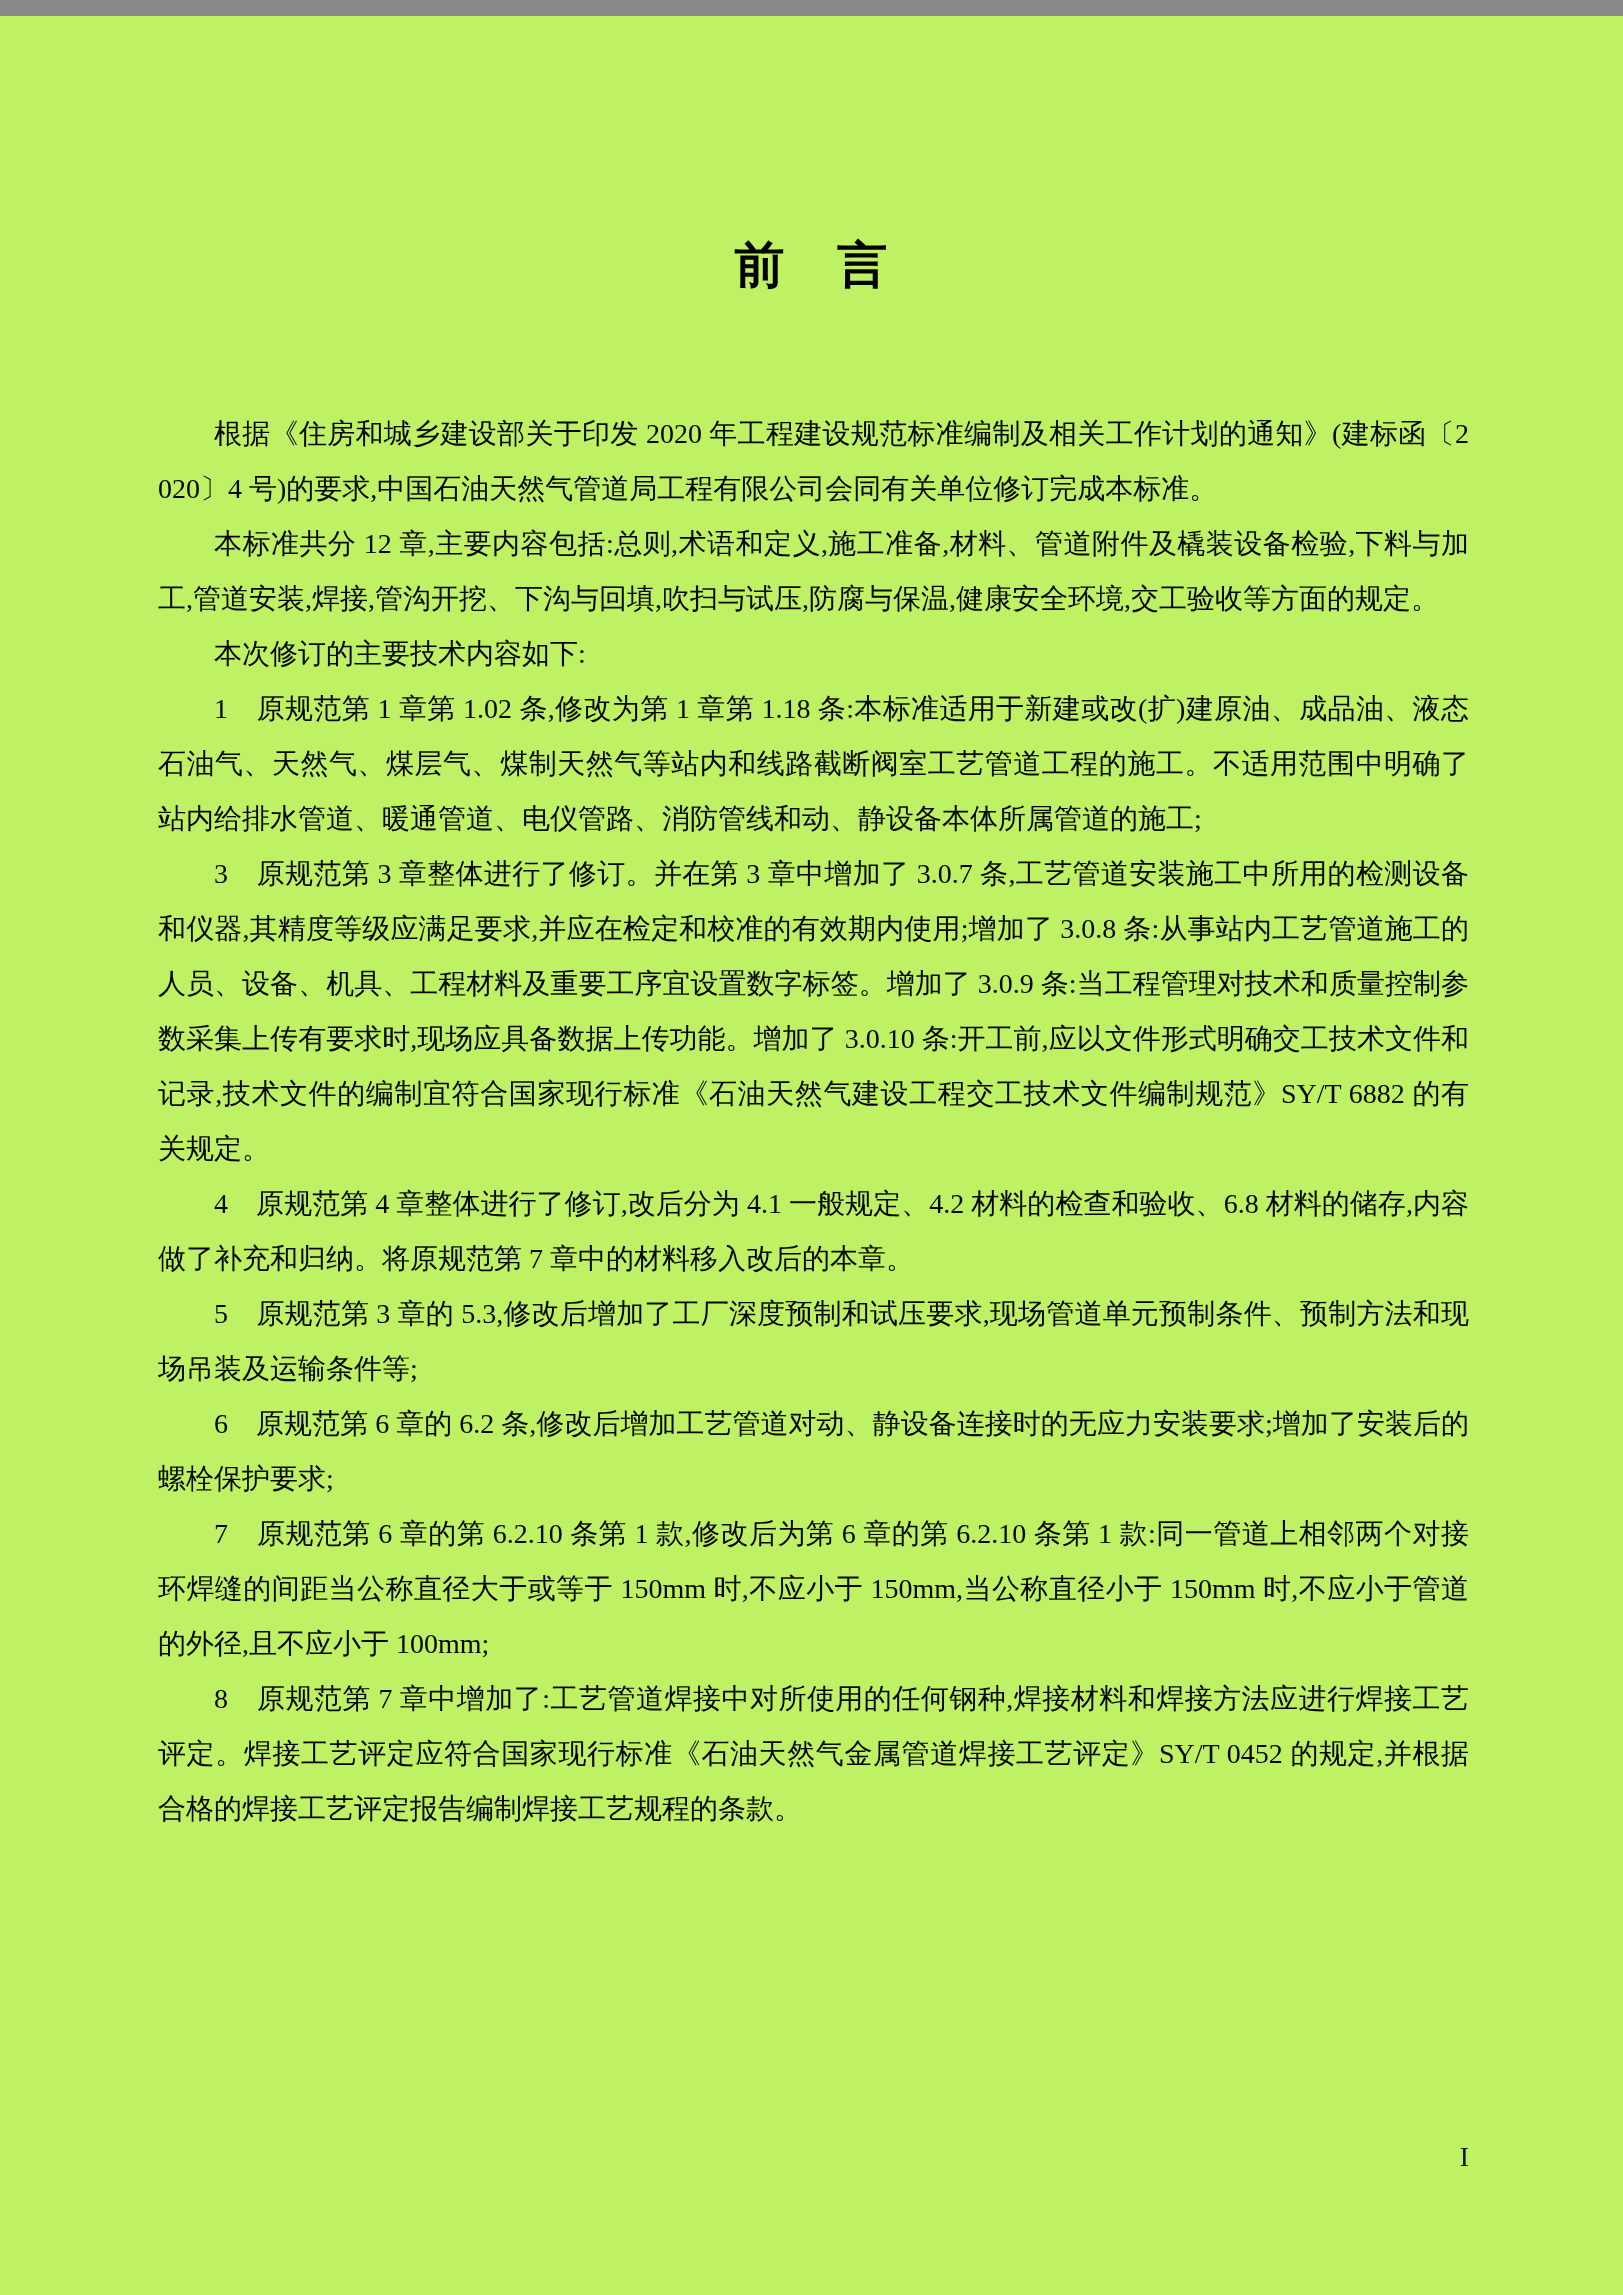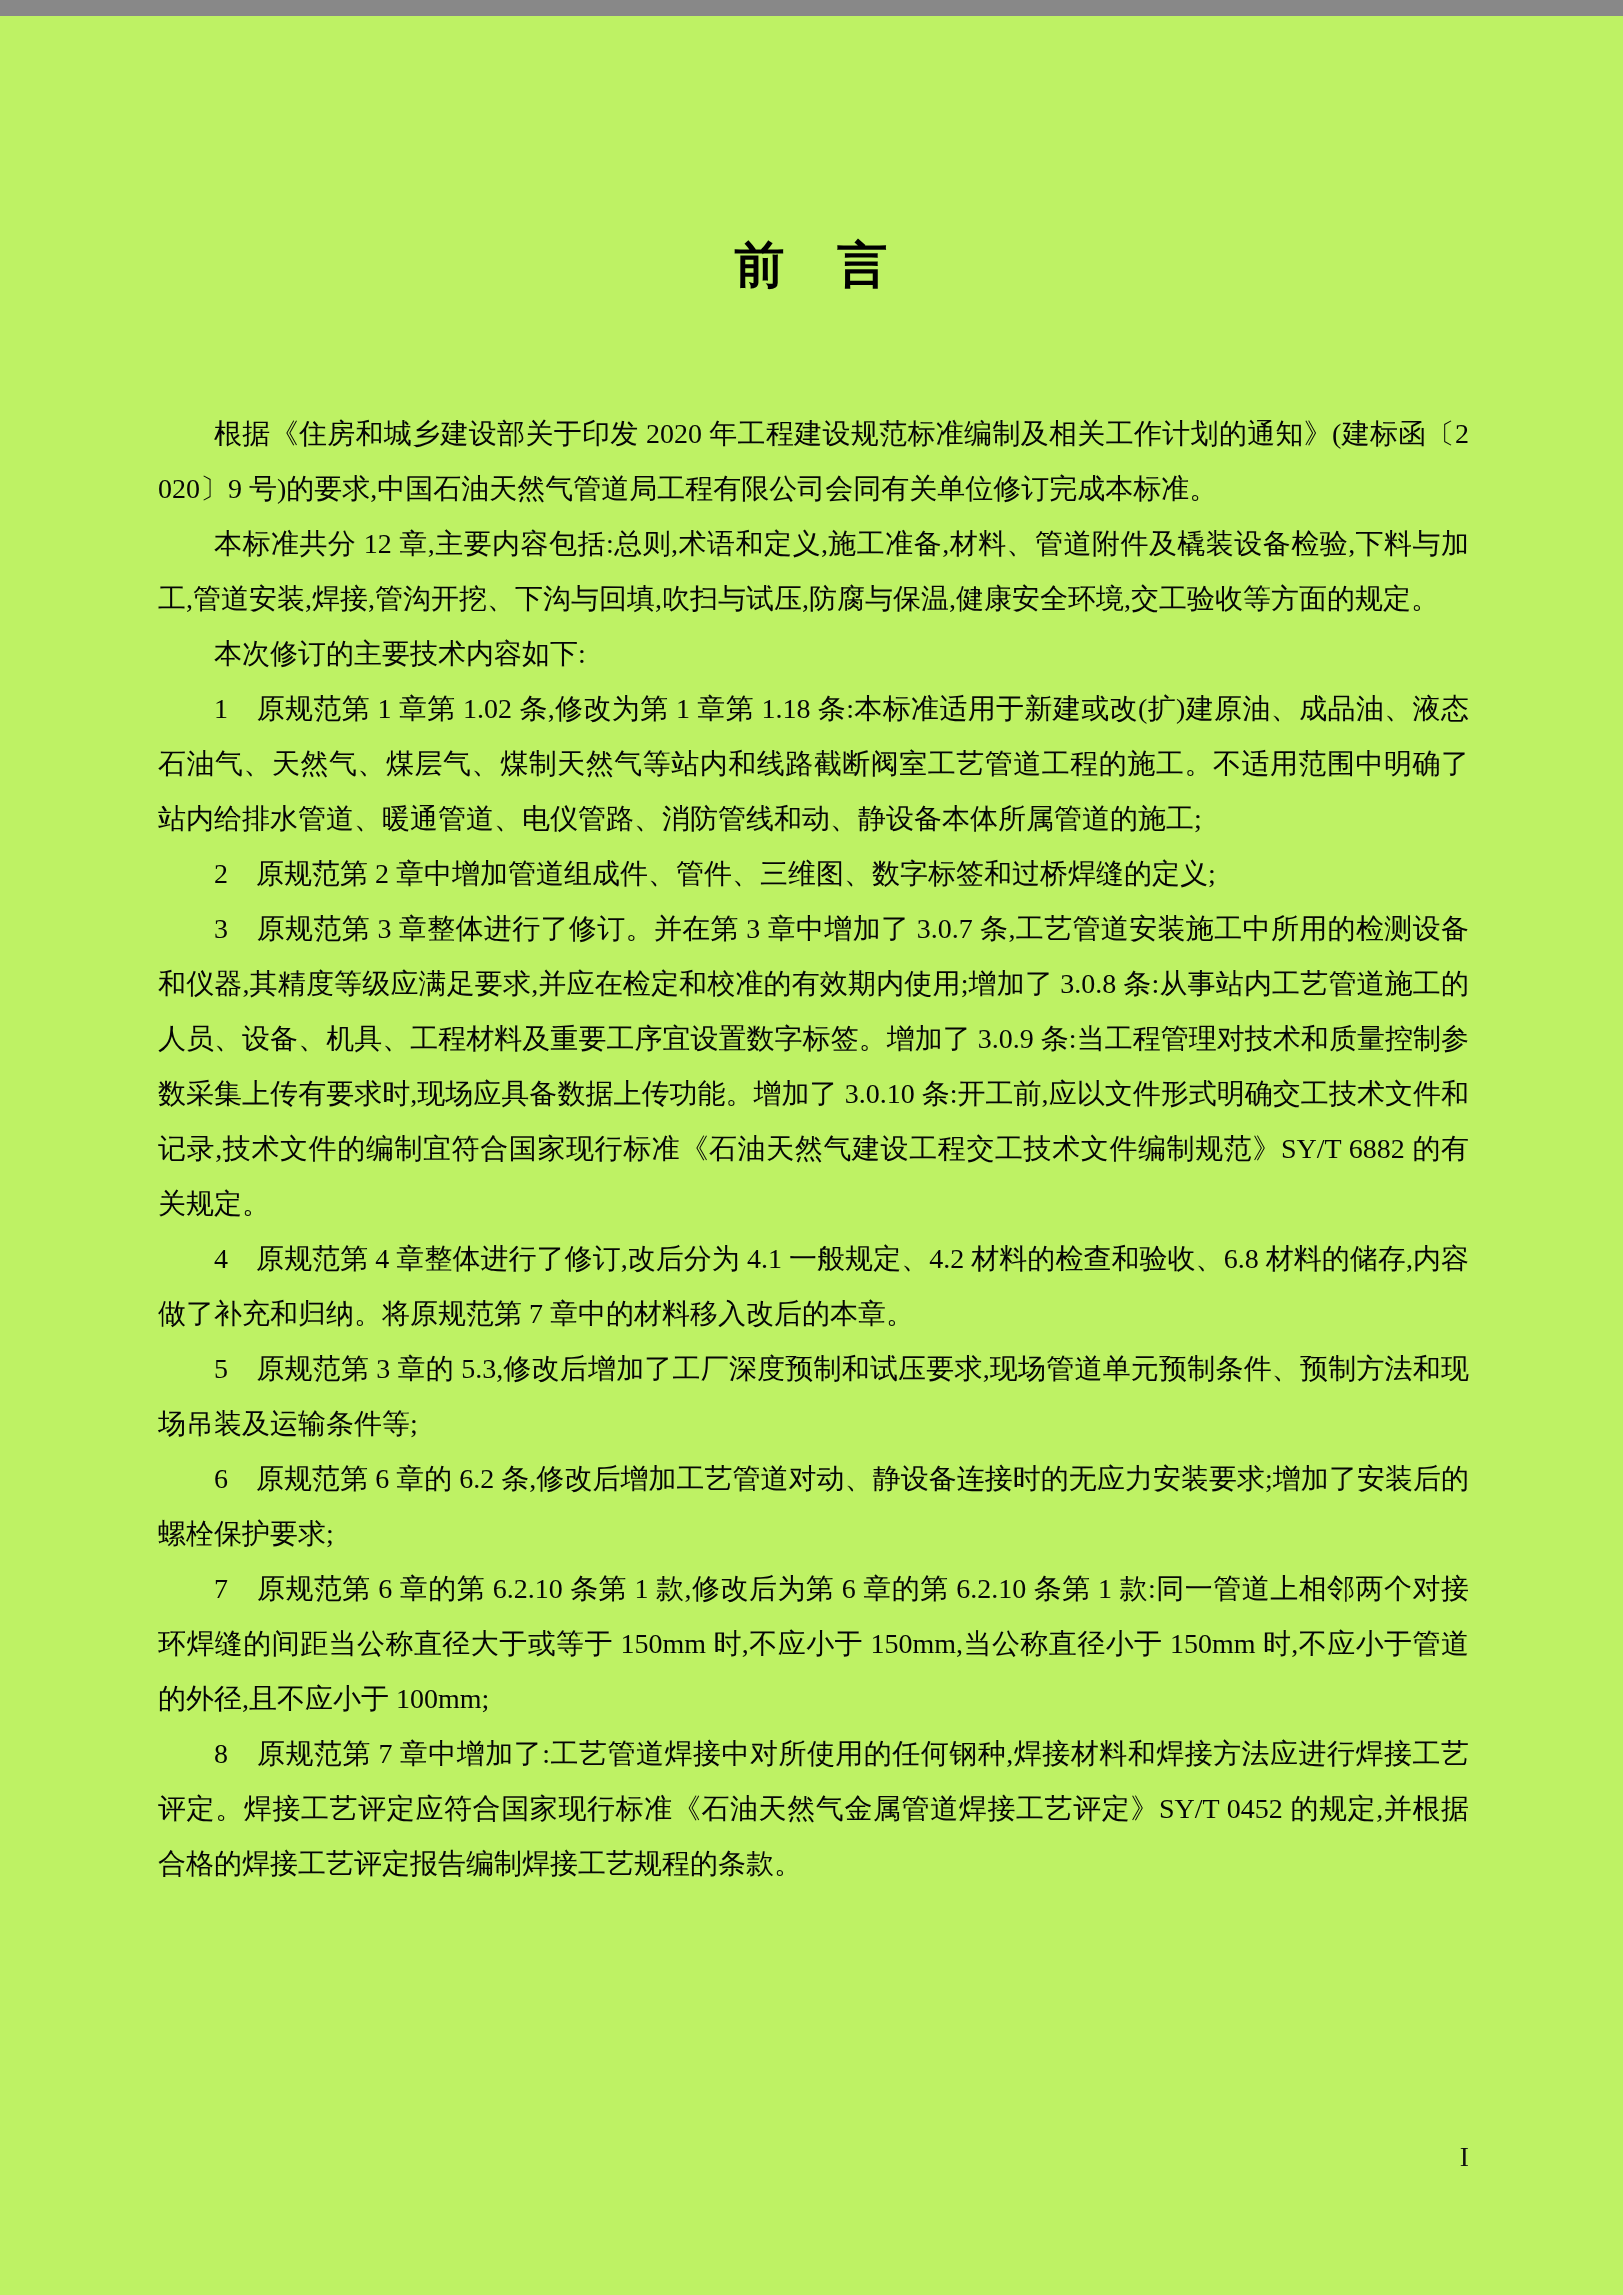--- a/index.html
+++ b/index.html
@@ -58,25 +58,24 @@
   }
 </style>
 </head>
 <body>
 
 <div class="page">
 
   <h1 class="doc-title">前　言</h1>
 
   <div class="content">
-    <p>根据《住房和城乡建设部关于印发 2020 年工程建设规范标准编制及相关工作计划的通知》(建标函〔2020〕9 号)的要求,中国石油天然气管道局工程有限公司会同有关单位修订完成本标准。</p>
+    <p>根据《住房和城乡建设部关于印发 2020 年工程建设规范标准编制及相关工作计划的通知》(建标函〔2020〕4 号)的要求,中国石油天然气管道局工程有限公司会同有关单位修订完成本标准。</p>
     <p>本标准共分 12 章,主要内容包括:总则,术语和定义,施工准备,材料、管道附件及橇装设备检验,下料与加工,管道安装,焊接,管沟开挖、下沟与回填,吹扫与试压,防腐与保温,健康安全环境,交工验收等方面的规定。</p>
     <p>本次修订的主要技术内容如下:</p>
     <p>1　原规范第 1 章第 1.02 条,修改为第 1 章第 1.18 条:本标准适用于新建或改(扩)建原油、成品油、液态石油气、天然气、煤层气、煤制天然气等站内和线路截断阀室工艺管道工程的施工。不适用范围中明确了站内给排水管道、暖通管道、电仪管路、消防管线和动、静设备本体所属管道的施工;</p>
-    <p>2　原规范第 2 章中增加管道组成件、管件、三维图、数字标签和过桥焊缝的定义;</p>
     <p>3　原规范第 3 章整体进行了修订。并在第 3 章中增加了 3.0.7 条,工艺管道安装施工中所用的检测设备和仪器,其精度等级应满足要求,并应在检定和校准的有效期内使用;增加了 3.0.8 条:从事站内工艺管道施工的人员、设备、机具、工程材料及重要工序宜设置数字标签。增加了 3.0.9 条:当工程管理对技术和质量控制参数采集上传有要求时,现场应具备数据上传功能。增加了 3.0.10 条:开工前,应以文件形式明确交工技术文件和记录,技术文件的编制宜符合国家现行标准《石油天然气建设工程交工技术文件编制规范》SY/T 6882 的有关规定。</p>
     <p>4　原规范第 4 章整体进行了修订,改后分为 4.1 一般规定、4.2 材料的检查和验收、6.8 材料的储存,内容做了补充和归纳。将原规范第 7 章中的材料移入改后的本章。</p>
     <p>5　原规范第 3 章的 5.3,修改后增加了工厂深度预制和试压要求,现场管道单元预制条件、预制方法和现场吊装及运输条件等;</p>
     <p>6　原规范第 6 章的 6.2 条,修改后增加工艺管道对动、静设备连接时的无应力安装要求;增加了安装后的螺栓保护要求;</p>
     <p>7　原规范第 6 章的第 6.2.10 条第 1 款,修改后为第 6 章的第 6.2.10 条第 1 款:同一管道上相邻两个对接环焊缝的间距当公称直径大于或等于 150mm 时,不应小于 150mm,当公称直径小于 150mm 时,不应小于管道的外径,且不应小于 100mm;</p>
     <p>8　原规范第 7 章中增加了:工艺管道焊接中对所使用的任何钢种,焊接材料和焊接方法应进行焊接工艺评定。焊接工艺评定应符合国家现行标准《石油天然气金属管道焊接工艺评定》SY/T 0452 的规定,并根据合格的焊接工艺评定报告编制焊接工艺规程的条款。</p>
   </div>
 
   <div class="page-number">I</div>
 

